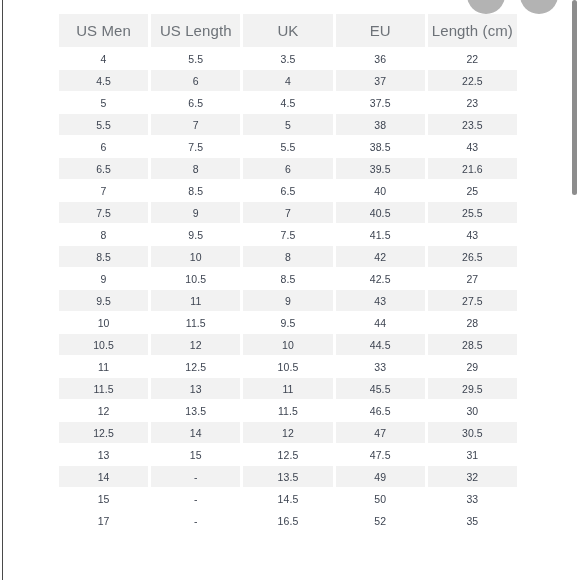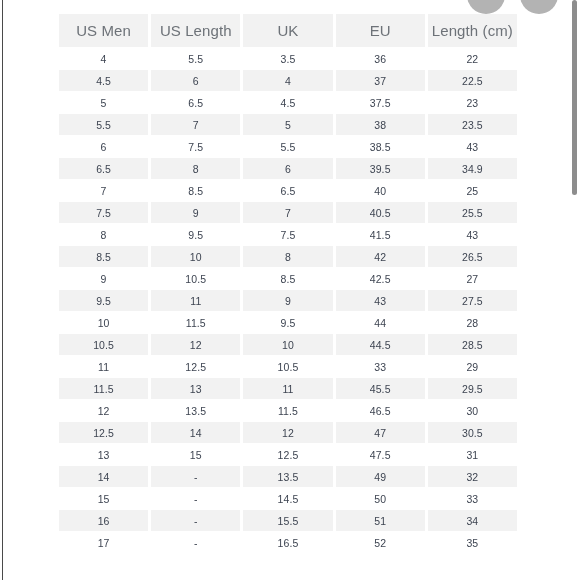--- a/index.html
+++ b/index.html
@@ -147,21 +147,21 @@
           <td>7.5</td>
           <td>5.5</td>
           <td>38.5</td>
           <td>43</td>
         </tr>
         <tr class="row-even">
           <td>6.5</td>
           <td>8</td>
           <td>6</td>
           <td>39.5</td>
-          <td>34.9</td>
+          <td>21.6</td>
         </tr>
         <tr class="row-odd">
           <td>7</td>
           <td>8.5</td>
           <td>6.5</td>
           <td>40</td>
           <td>25</td>
         </tr>
         <tr class="row-even">
           <td>7.5</td>
@@ -254,27 +254,20 @@
           <td>49</td>
           <td>32</td>
         </tr>
         <tr class="row-odd">
           <td>15</td>
           <td>-</td>
           <td>14.5</td>
           <td>50</td>
           <td>33</td>
         </tr>
-        <tr class="row-even">
-          <td>16</td>
-          <td>-</td>
-          <td>15.5</td>
-          <td>51</td>
-          <td>34</td>
-        </tr>
         <tr class="row-odd">
           <td>17</td>
           <td>-</td>
           <td>16.5</td>
           <td>52</td>
           <td>35</td>
         </tr>
       </tbody>
   </table>
 </div>

